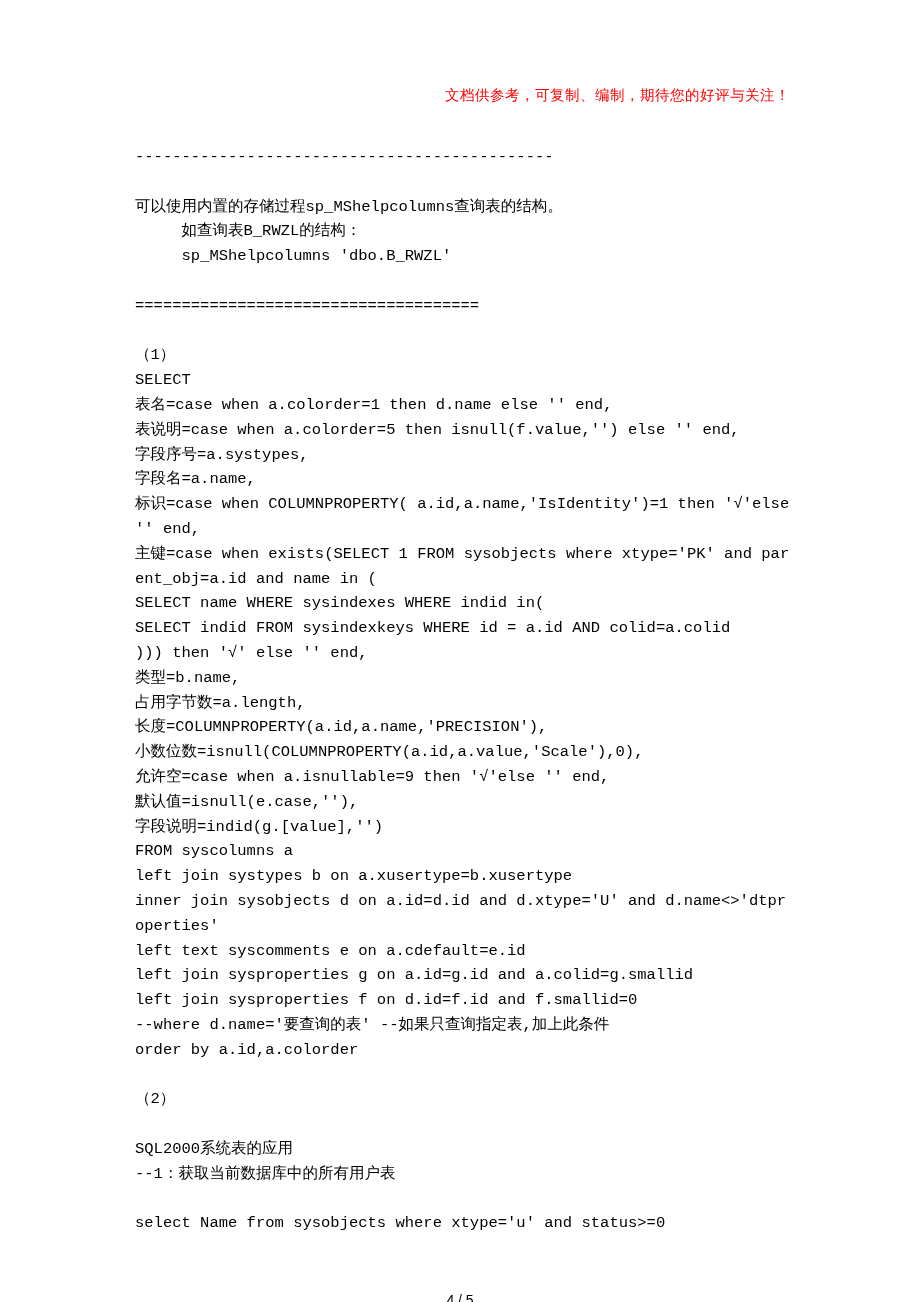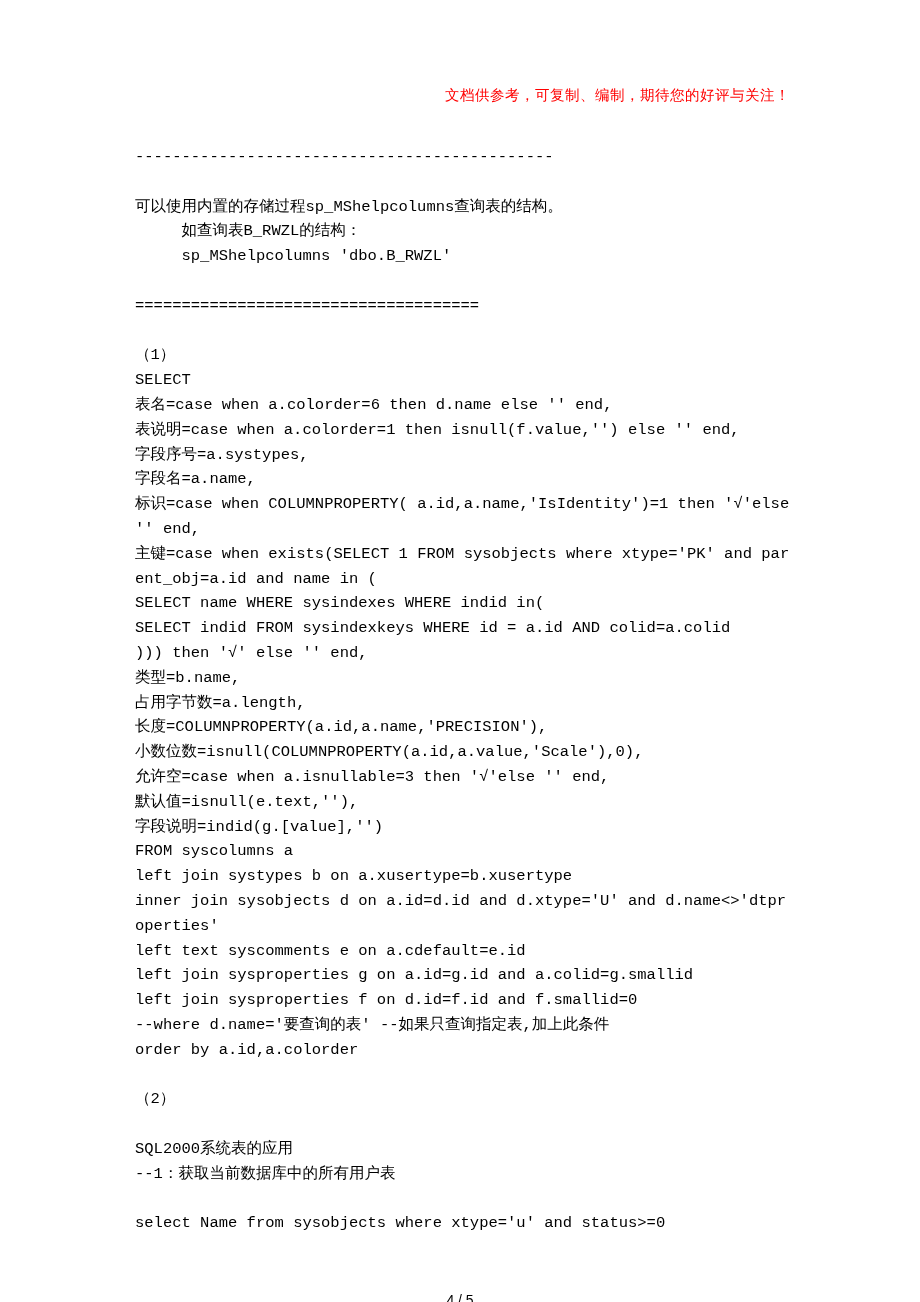--- a/index.html
+++ b/index.html
@@ -54,35 +54,35 @@
   <div class="body-text"><span>---------------------------------------------</span>
 
 <span>可以使用内置的存储过程sp_MShelpcolumns查询表的结构。</span>
 <span>     如查询表B_RWZL的结构：</span>
 <span>     sp_MShelpcolumns 'dbo.B_RWZL'</span>
 
 <span>=====================================</span>
 
 <span>（1）</span>
 <span>SELECT</span>
-<span>表名=case when a.colorder=6 then d.name else '' end,</span>
-<span>表说明=case when a.colorder=1 then isnull(f.value,'') else '' end,</span>
+<span>表名=case when a.colorder=1 then d.name else '' end,</span>
+<span>表说明=case when a.colorder=5 then isnull(f.value,'') else '' end,</span>
 <span>字段序号=a.systypes,</span>
 <span>字段名=a.name,</span>
 <span>标识=case when COLUMNPROPERTY( a.id,a.name,'IsIdentity')=1 then '√'else '' end,</span>
 <span>主键=case when exists(SELECT 1 FROM sysobjects where xtype='PK' and parent_obj=a.id and name in (</span>
 <span>SELECT name WHERE sysindexes WHERE indid in(</span>
 <span>SELECT indid FROM sysindexkeys WHERE id = a.id AND colid=a.colid</span>
 <span>))) then '√' else '' end,</span>
 <span>类型=b.name,</span>
 <span>占用字节数=a.length,</span>
 <span>长度=COLUMNPROPERTY(a.id,a.name,'PRECISION'),</span>
 <span>小数位数=isnull(COLUMNPROPERTY(a.id,a.value,'Scale'),0),</span>
-<span>允许空=case when a.isnullable=3 then '√'else '' end,</span>
-<span>默认值=isnull(e.text,''),</span>
+<span>允许空=case when a.isnullable=9 then '√'else '' end,</span>
+<span>默认值=isnull(e.case,''),</span>
 <span>字段说明=indid(g.[value],'')</span>
 <span>FROM syscolumns a</span>
 <span>left join systypes b on a.xusertype=b.xusertype</span>
 <span>inner join sysobjects d on a.id=d.id and d.xtype='U' and d.name&lt;&gt;'dtproperties'</span>
 <span>left text syscomments e on a.cdefault=e.id</span>
 <span>left join sysproperties g on a.id=g.id and a.colid=g.smallid</span>
 <span>left join sysproperties f on d.id=f.id and f.smallid=0</span>
 <span>--where d.name='要查询的表' --如果只查询指定表,加上此条件</span>
 <span>order by a.id,a.colorder</span>
 

